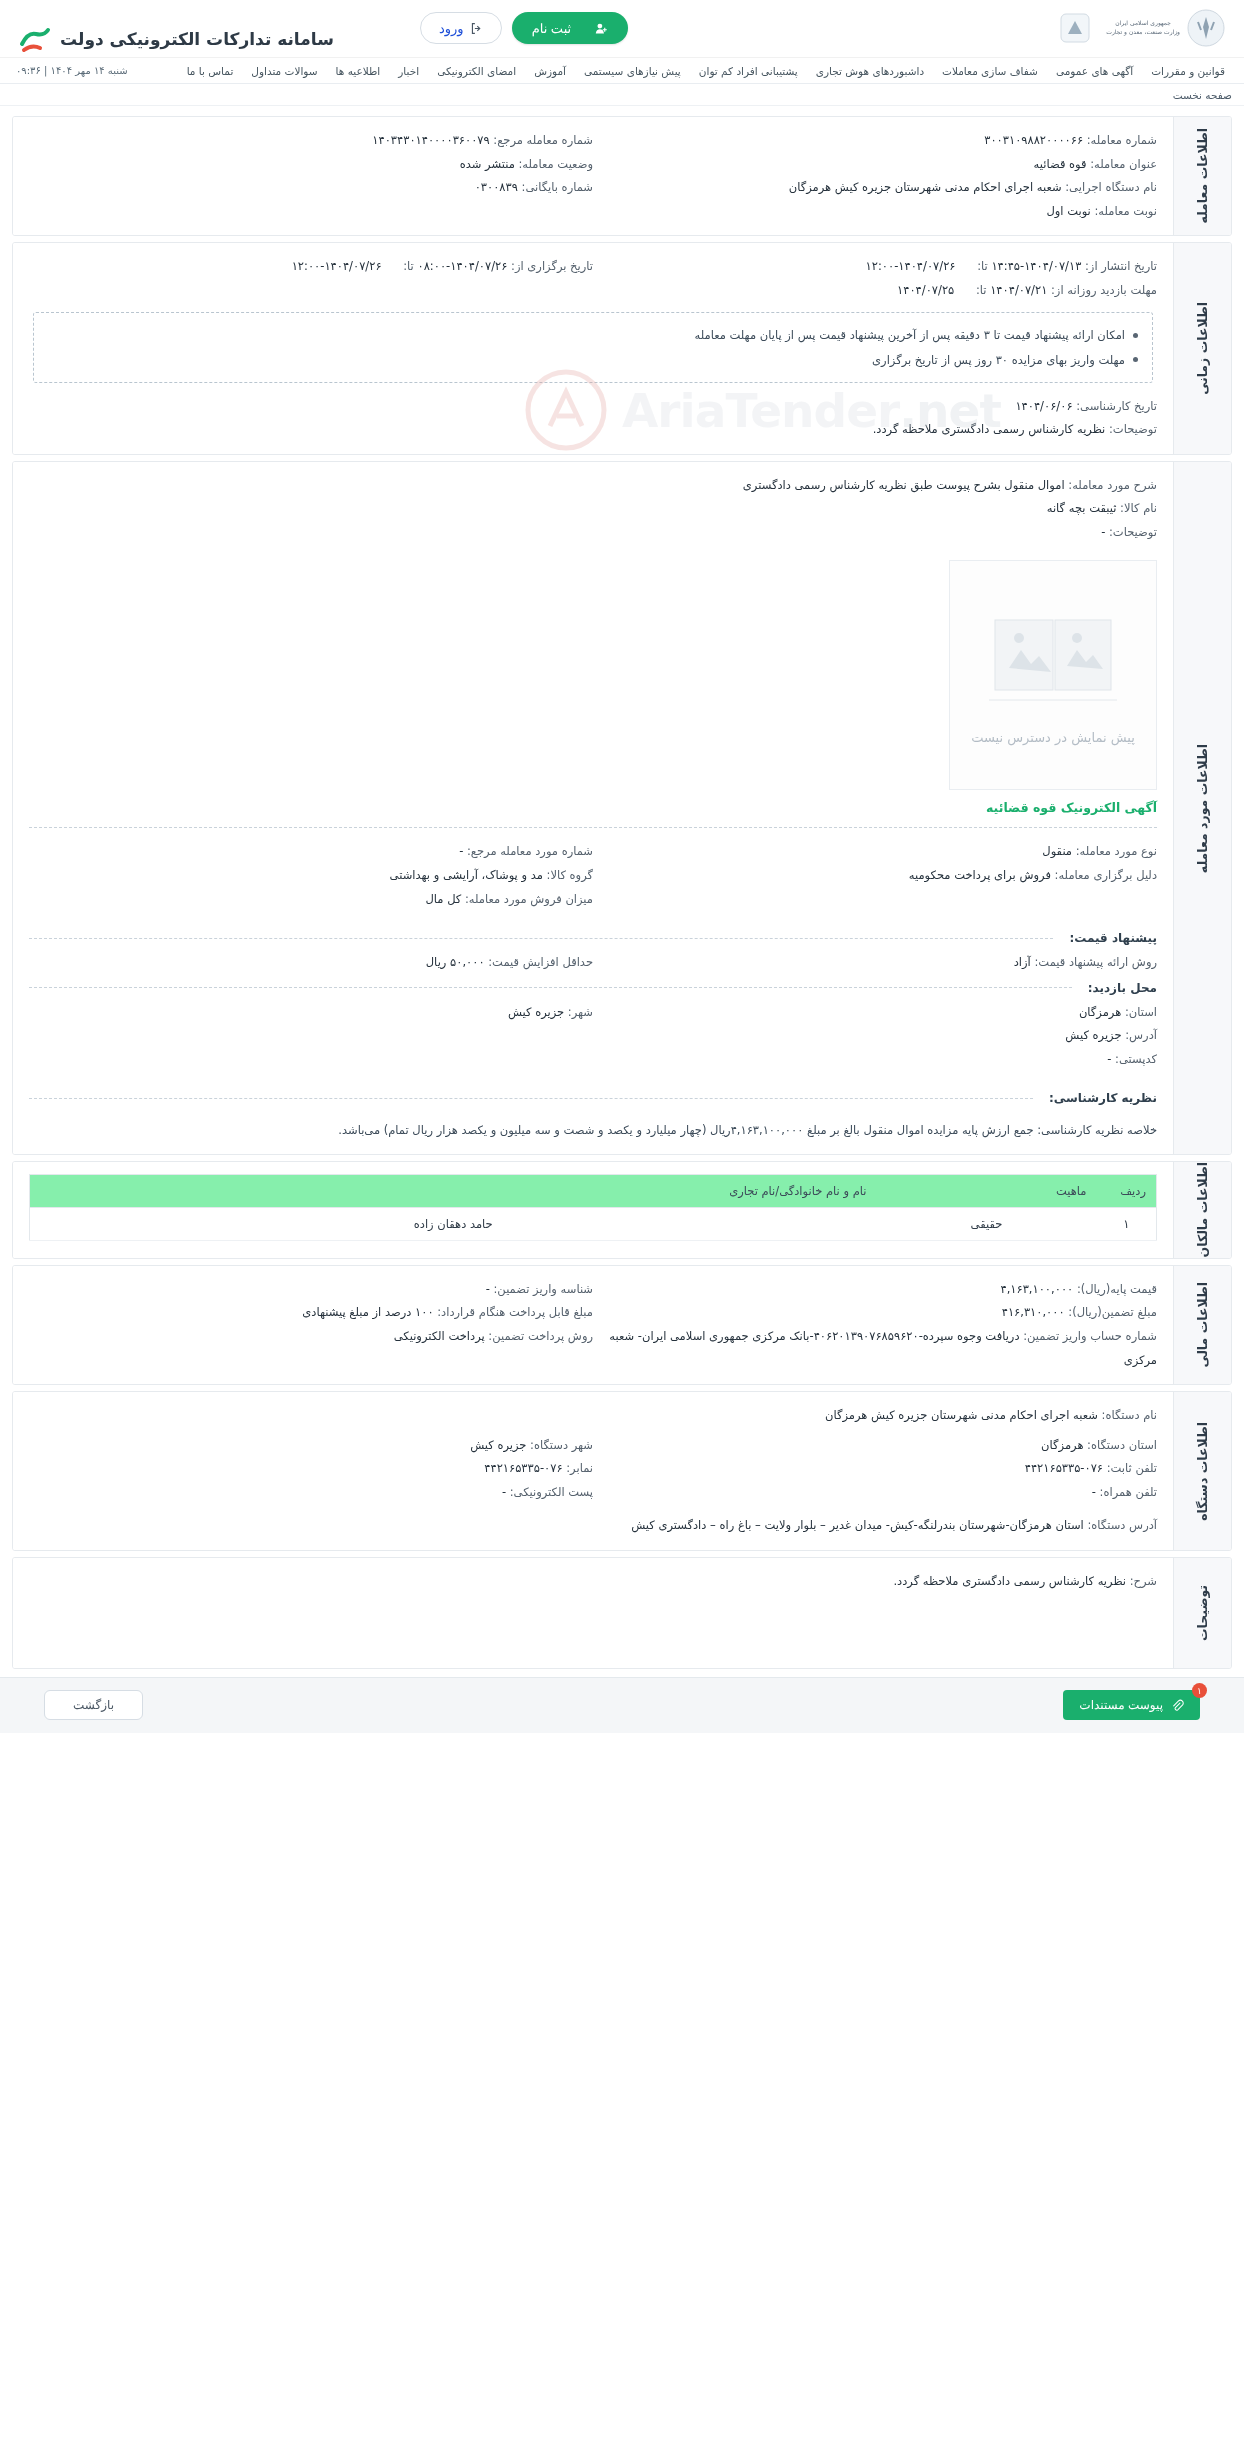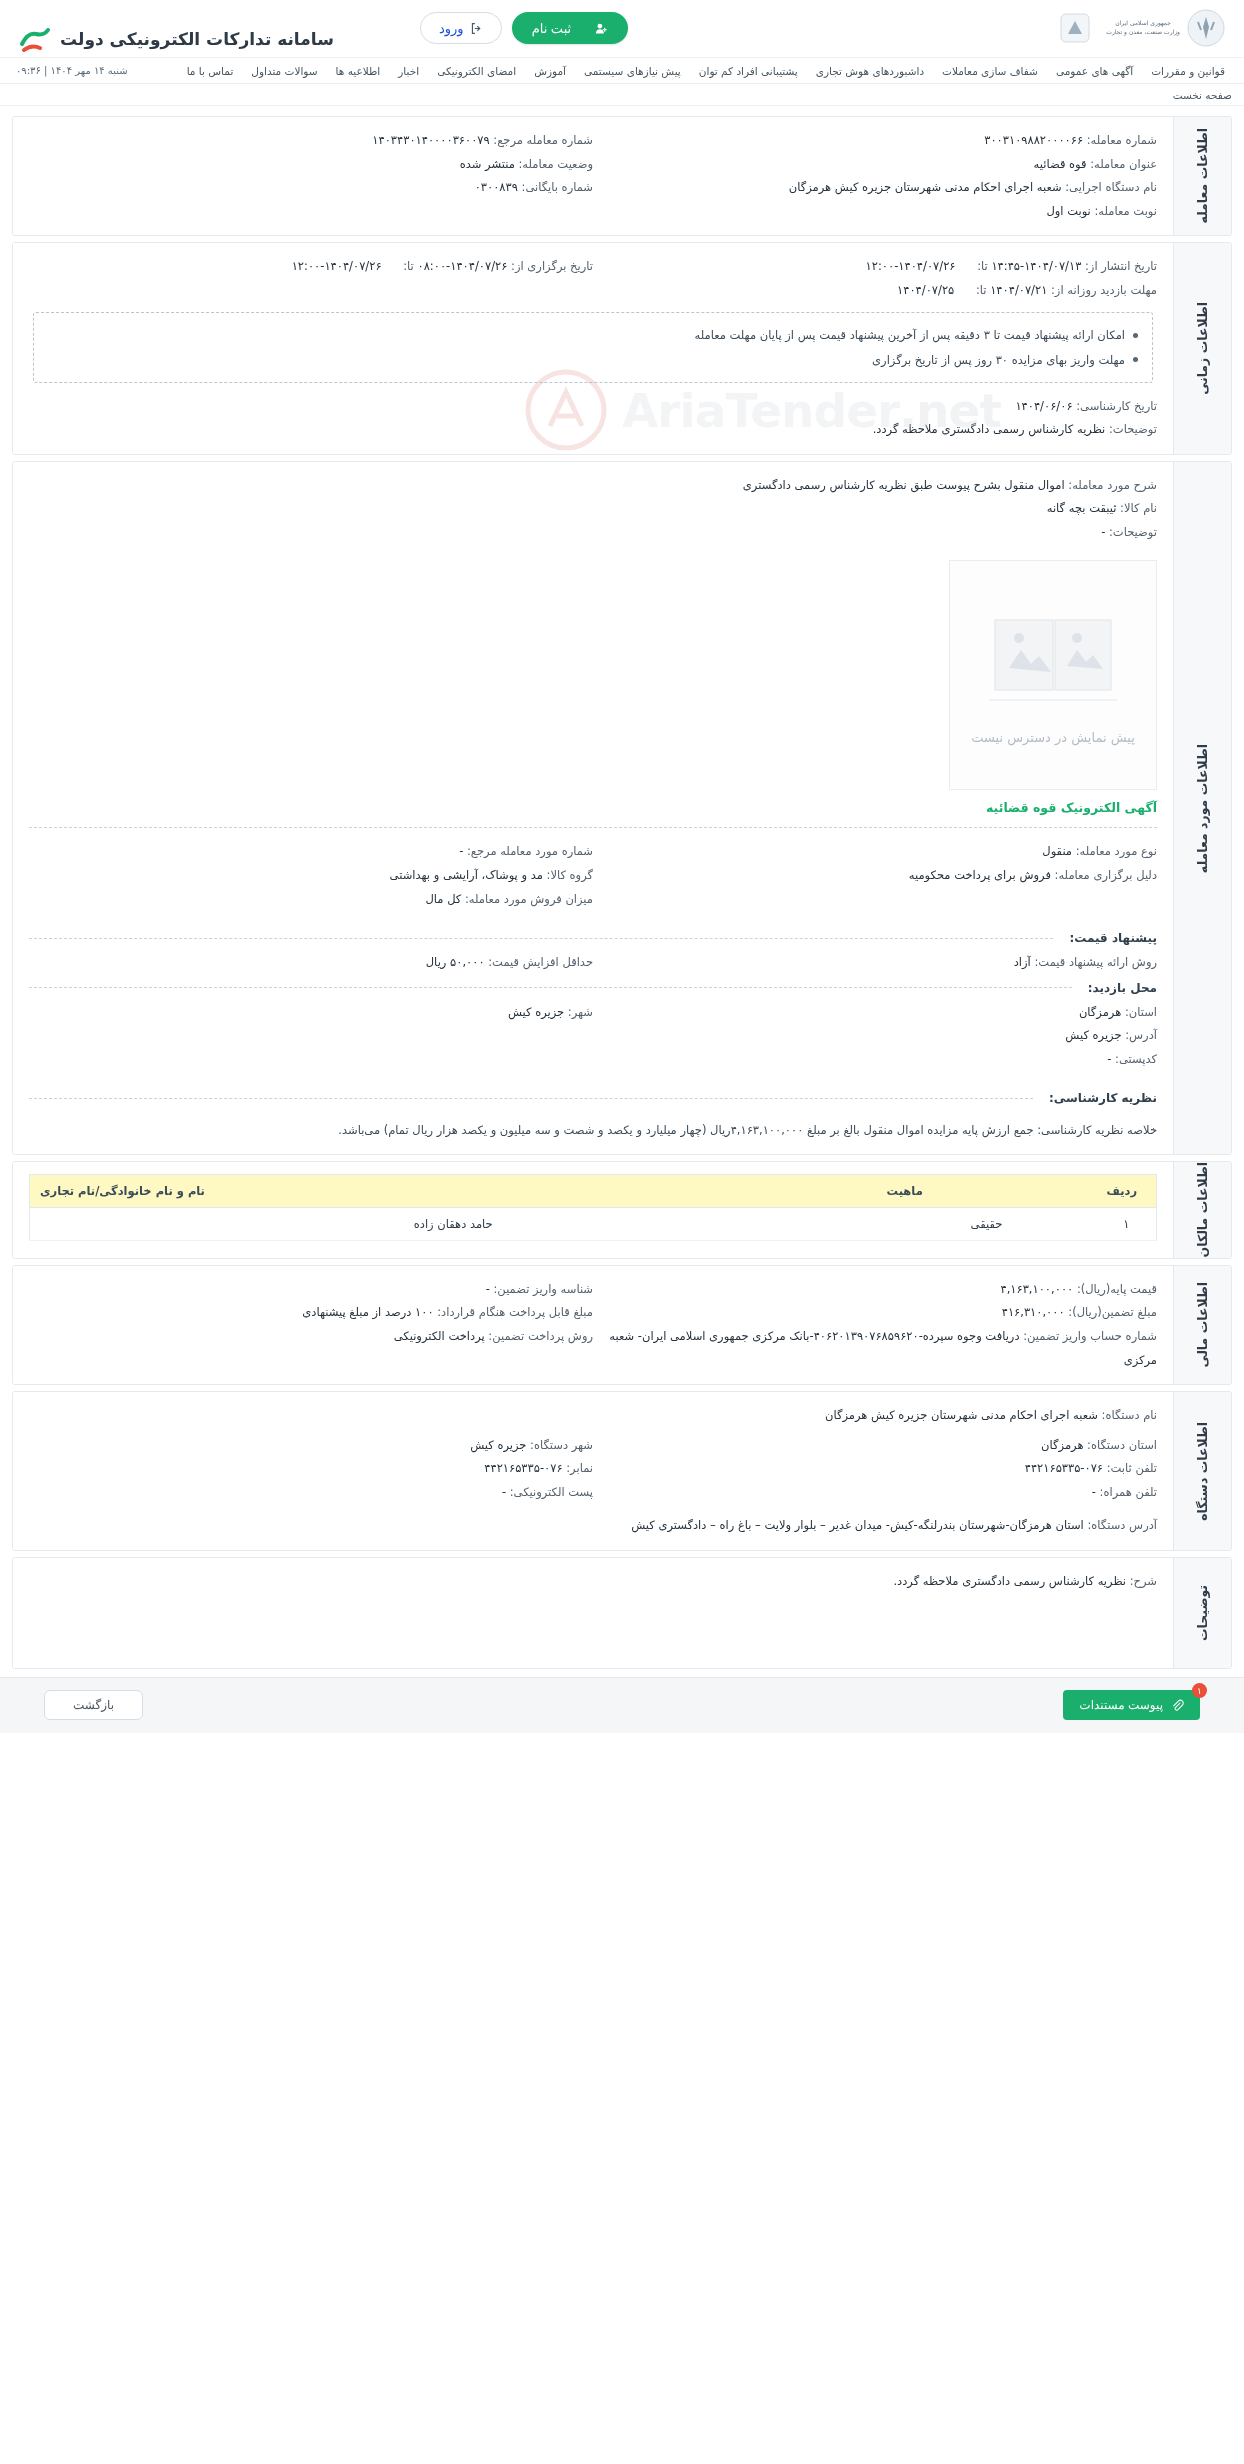--- a/index.html
+++ b/index.html
@@ -127,22 +127,22 @@
   .subhead { font-size: 12px; color: #30404e; font-weight: bold; margin: 6px 0; }
   .subhead-row { display: flex; align-items: center; gap: 16px; direction: rtl; }
   .subhead-row .dashline { flex: 1; border-top: 1px dashed #c9d2da; height: 0; }
 
   
   table.grid {
     width: 100%; border-collapse: collapse; direction: rtl; font-size: 11.5px;
     border: 1px solid #e3e8ec;
   }
   table.grid th {
-    background: #fef9c3; color: #3c4b59; font-weight: bold;
-    padding: 9px 10px; border-bottom: 1px solid #e3e8ec; text-align: left;
+    background: #86efac; color: #3c4b59; font-weight: normal;
+    padding: 9px 10px; border-bottom: 1px solid #e3e8ec; text-align: right;
   }
   table.grid td {
     padding: 9px 10px; color: #2f3b47; text-align: center; border-bottom: 1px solid #eef1f4;
   }
   .col-radif { width: 60px; }
   .col-mahiat { width: 220px; }
 
   
   .footerbar {
     height: 56px; background: #f4f6f8; border-top: 1px solid #e4e9ed;

